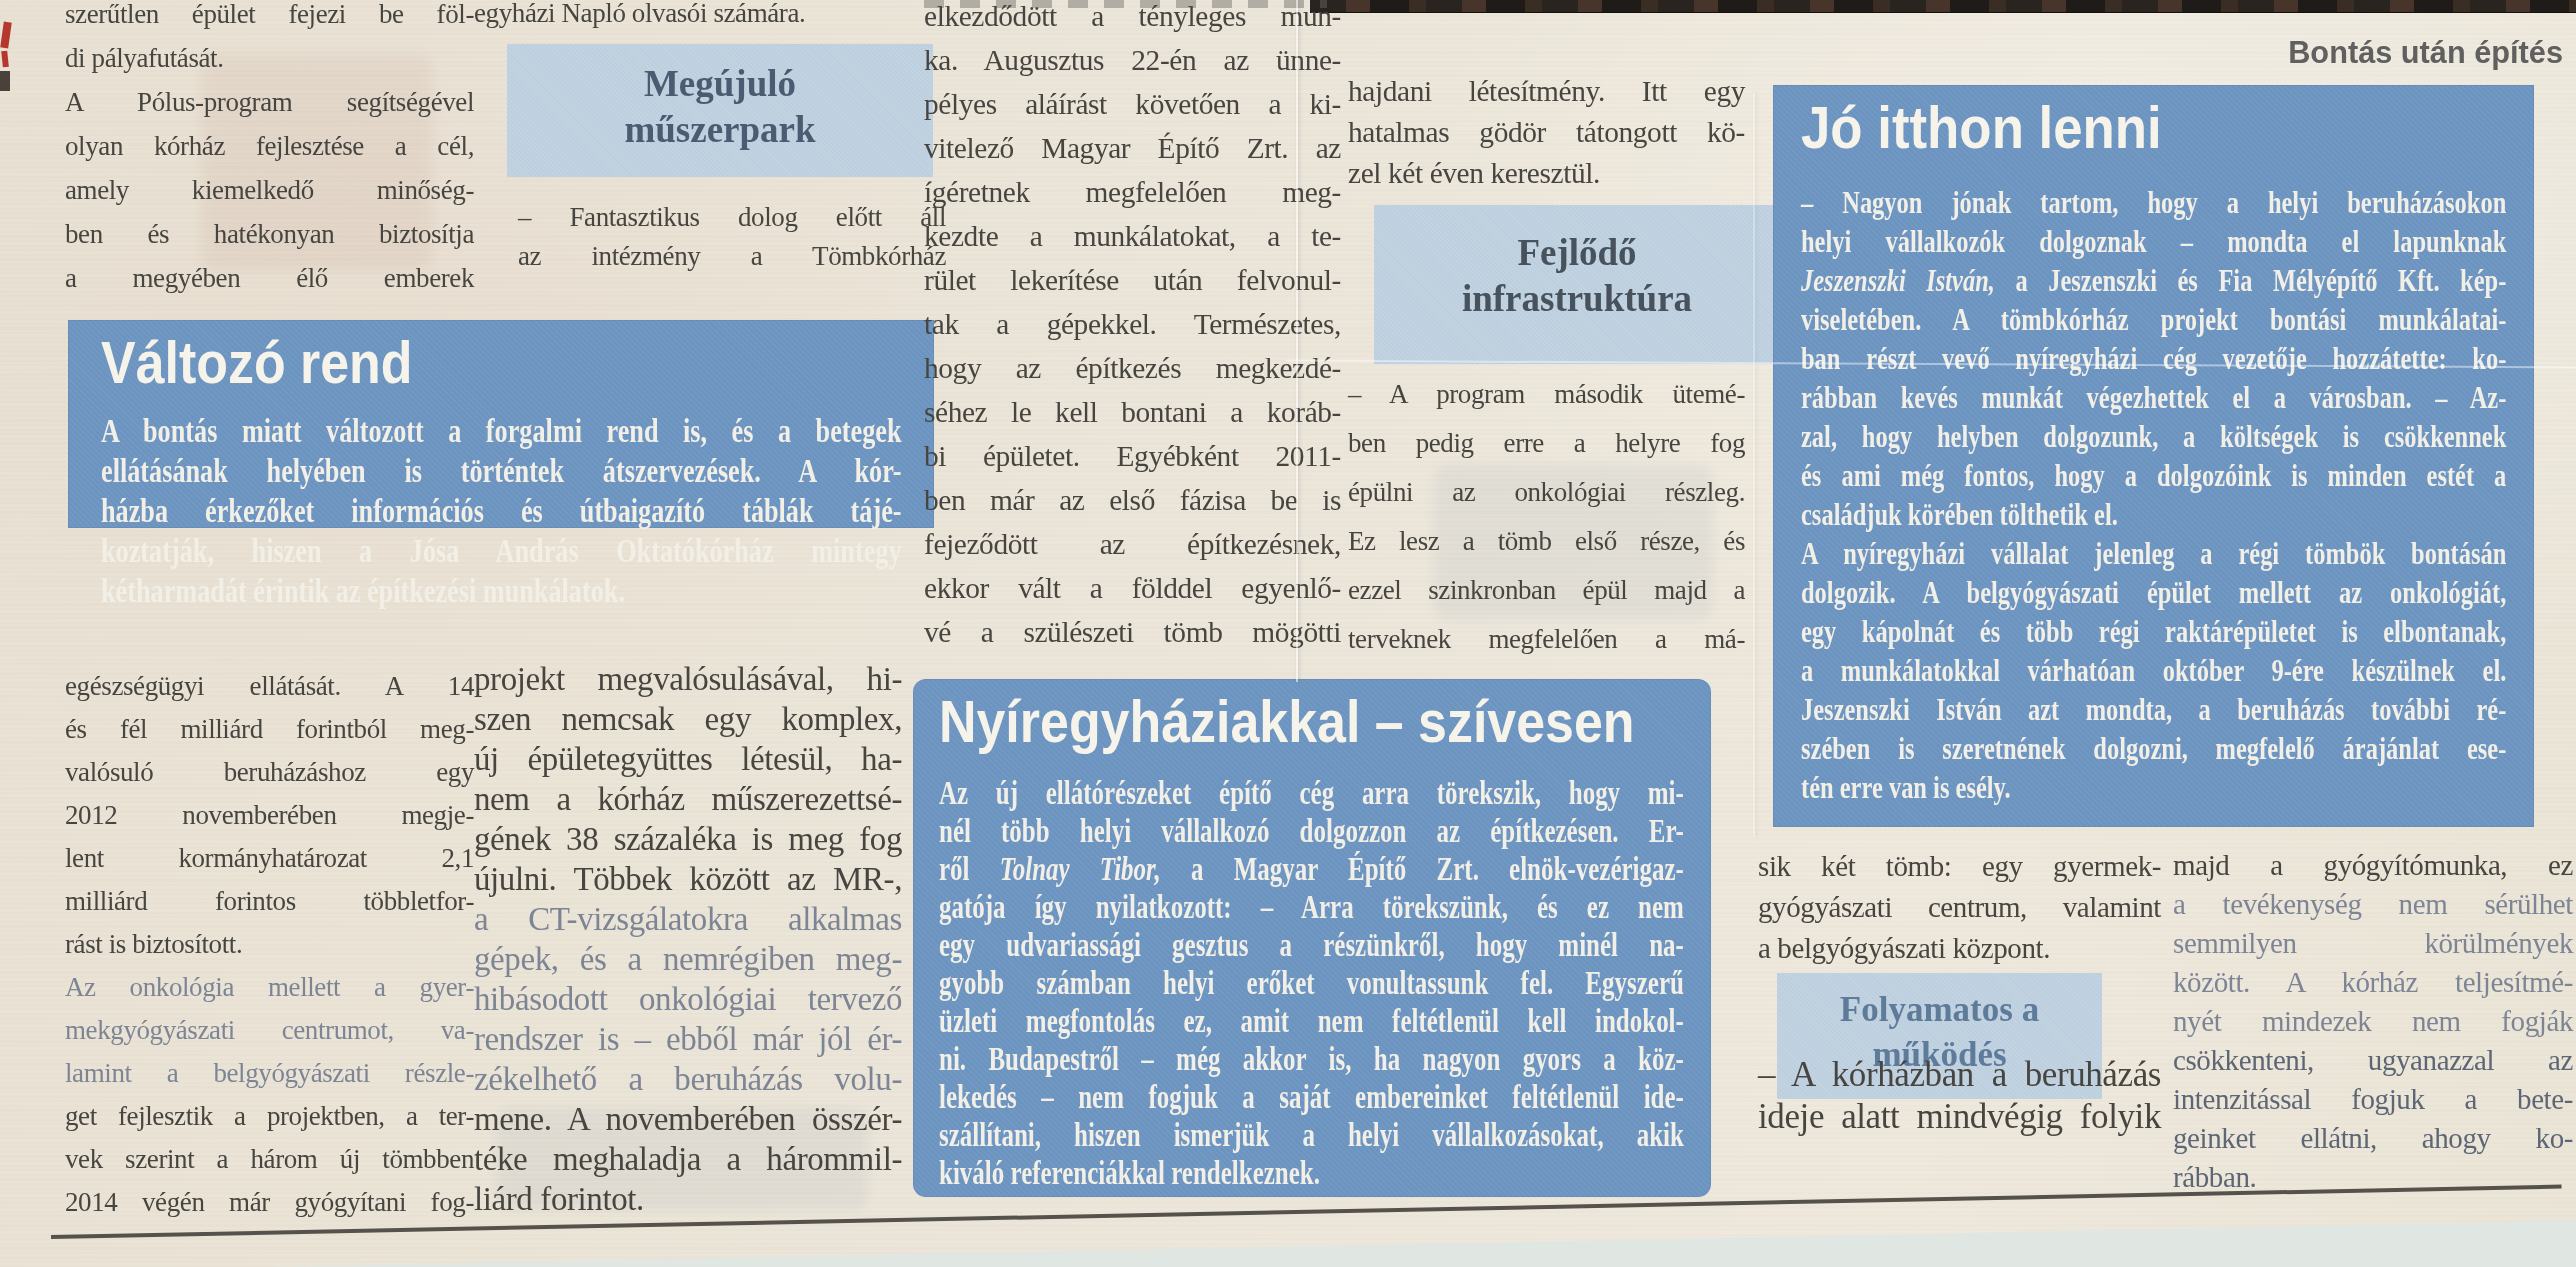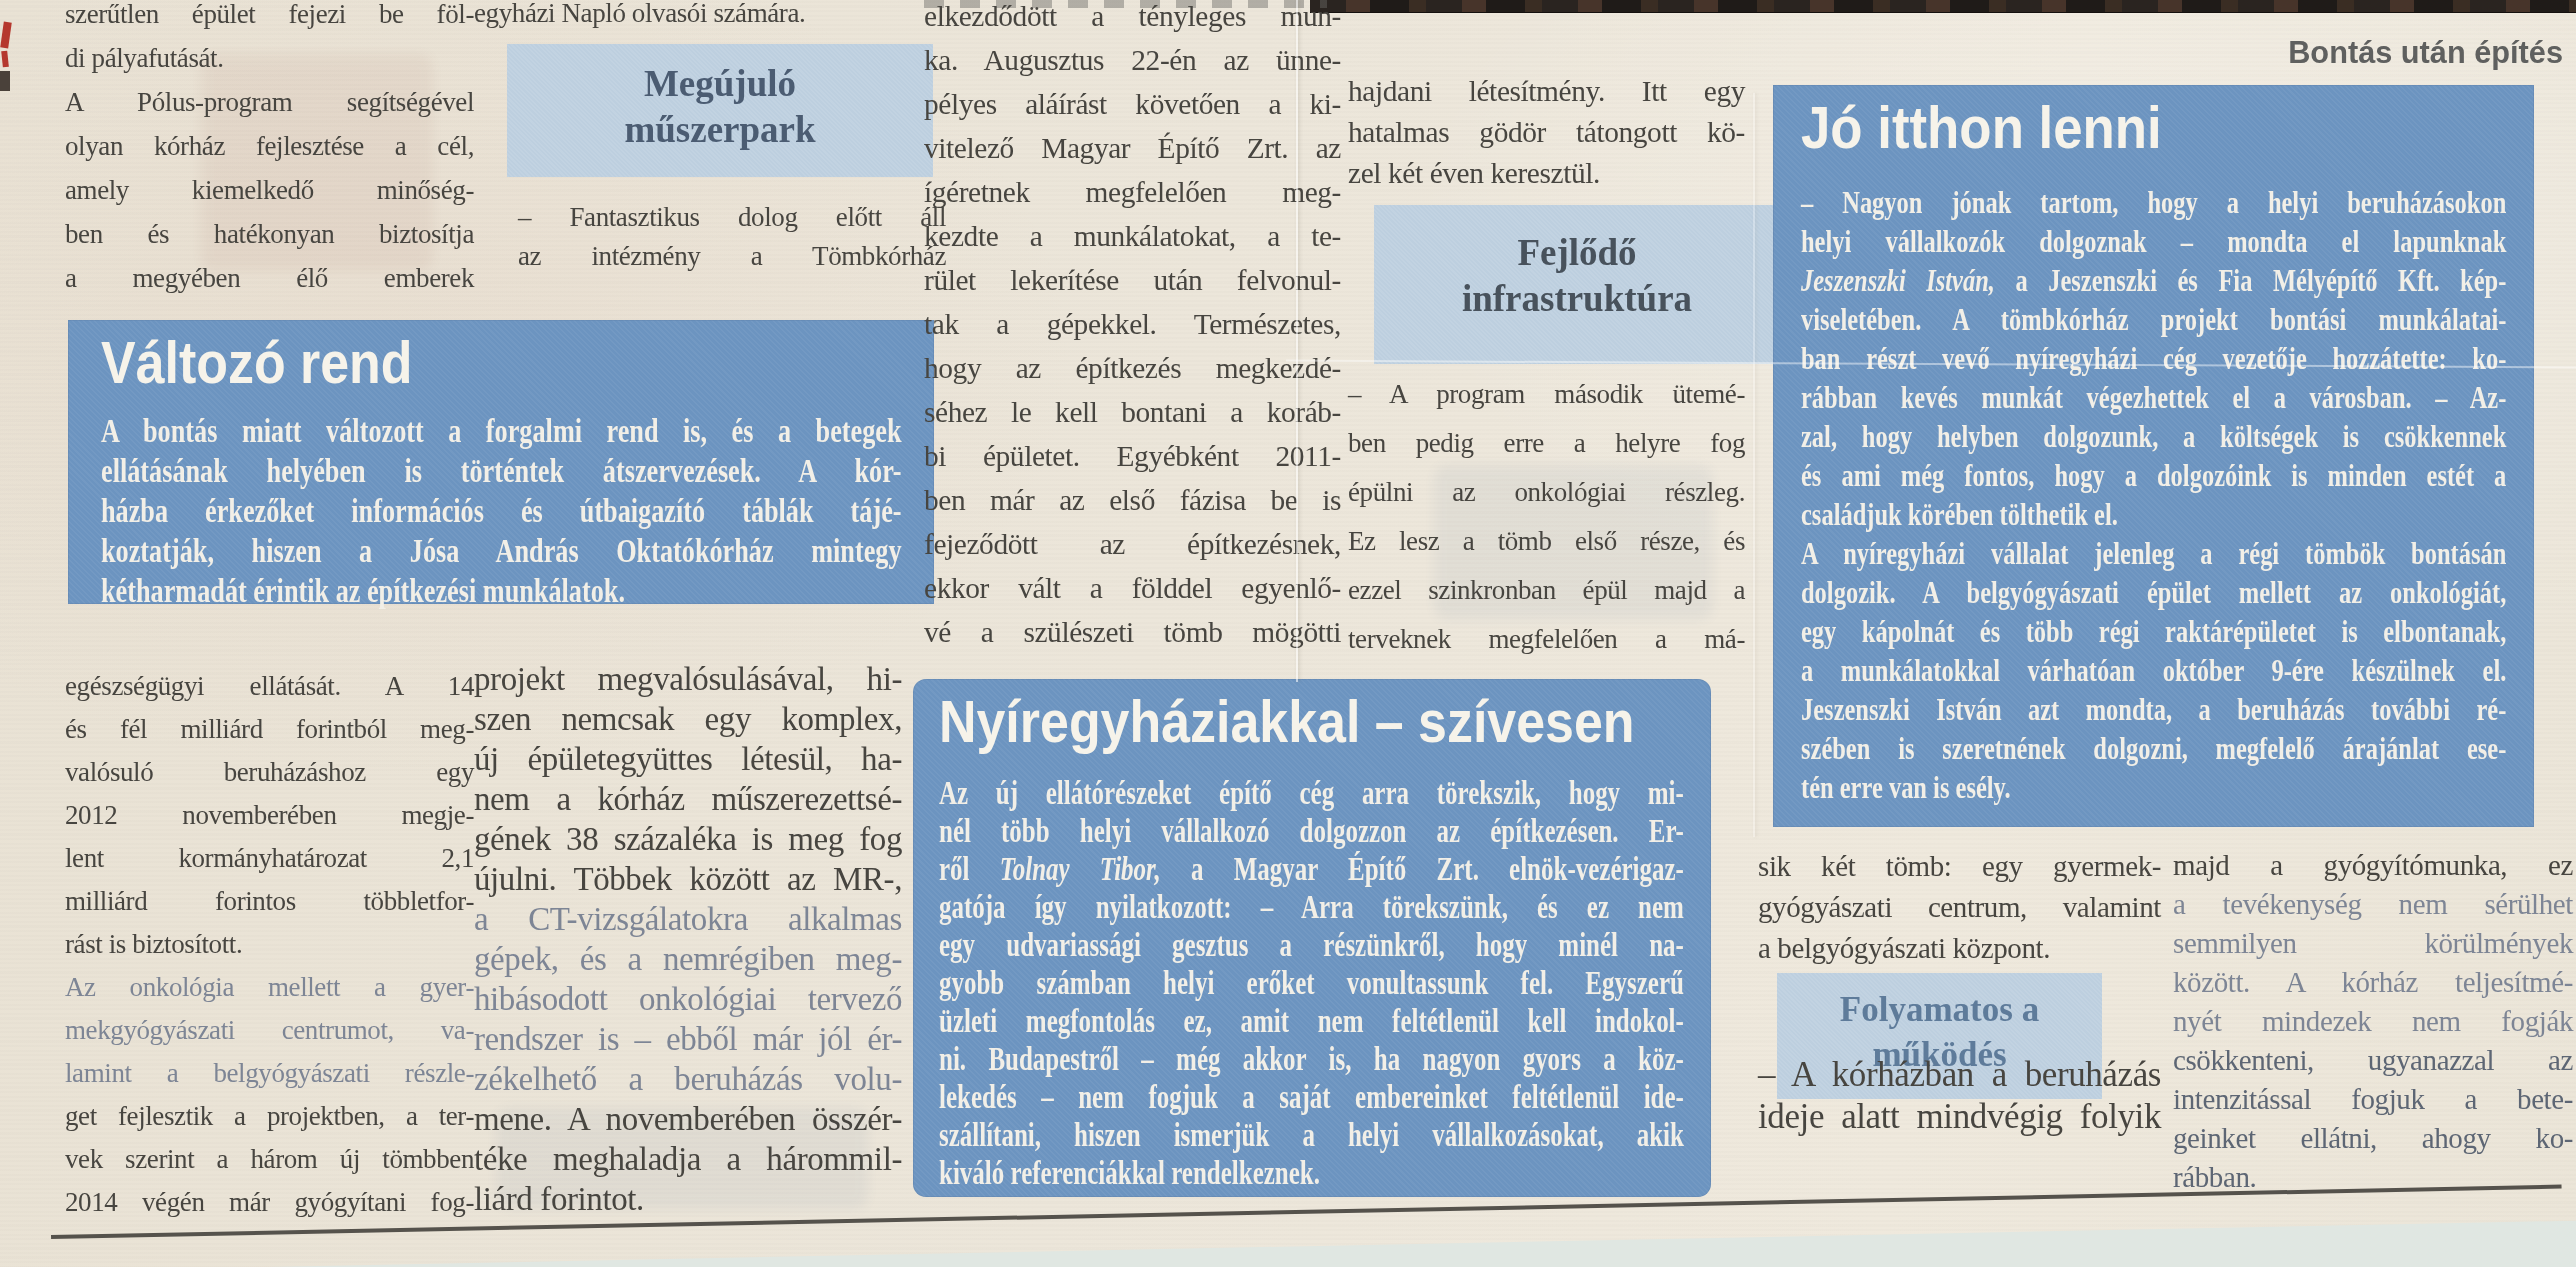--- a/index.html
+++ b/index.html
@@ -34,21 +34,21 @@
   .bluebox{
     position:absolute;background:#6c94c0;color:#f2efe7;
     background-image:repeating-linear-gradient(45deg, rgba(255,255,255,.05) 0 1.5px, transparent 1.5px 3.9px);
     box-shadow:0 0 0 0.8px rgba(90,120,160,.35) inset;
   }
   .bluebox .title{
     display:inline-block;font-family:"Liberation Sans",sans-serif;font-weight:700;
     color:#f6f3ea;white-space:nowrap;transform:scaleX(.88);transform-origin:0 50%;
   }
   .boxbody{font-weight:700;transform-origin:0 0;}
-  #box-valtozo{left:68px;top:320px;width:866px;height:284px;}
+  #box-valtozo{left:68px;top:320px;width:866px;height:208px;}
   #box-valtozo .title{font-size:59px;line-height:62px;margin:12.4px 0 0 33px;}
   #box-valtozo .boxbody{margin:17px 0 0 33px;width:1007px;transform:scaleX(.795);font-size:33px;line-height:40px;}
   #box-nyire{left:913px;top:679px;width:798px;height:518px;border-radius:13px;}
   #box-nyire .title{font-size:59px;line-height:65px;margin:11px 0 0 26px;}
   #box-nyire .boxbody{margin:18.6px 0 0 26px;width:984px;transform:scaleX(.757);font-size:33px;line-height:38px;}
   #box-jo{left:1773px;top:85px;width:761px;height:742px;}
   #box-jo .title{font-size:60px;line-height:67px;margin:9.3px 0 0 28px;}
   #box-jo .boxbody{margin:22px 0 0 28px;width:922px;transform:scaleX(.765);font-size:32px;line-height:39px;}
   
   .palebox{

